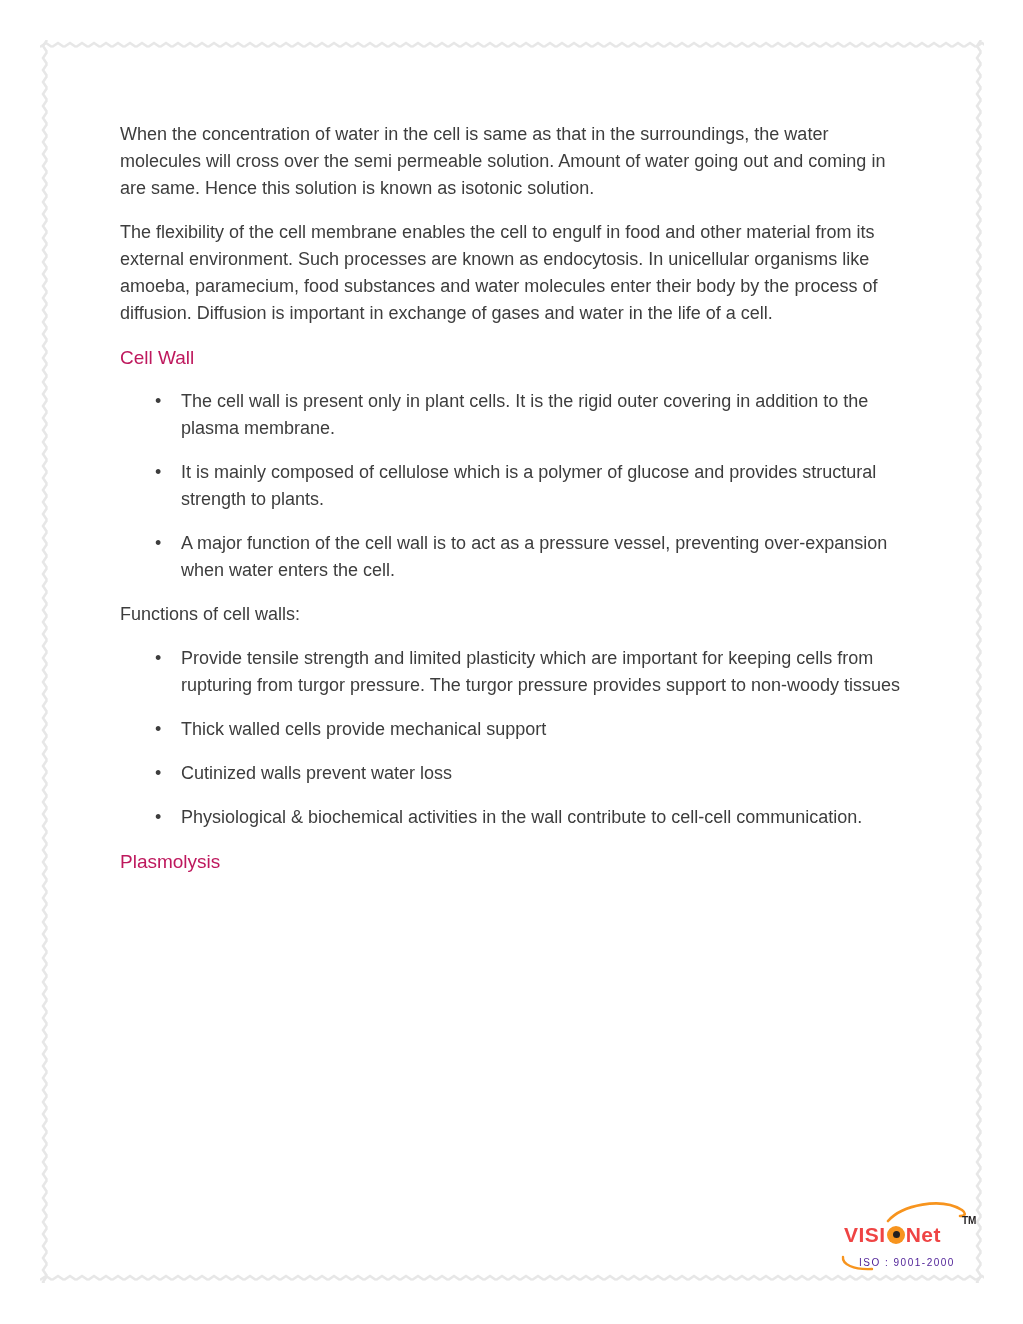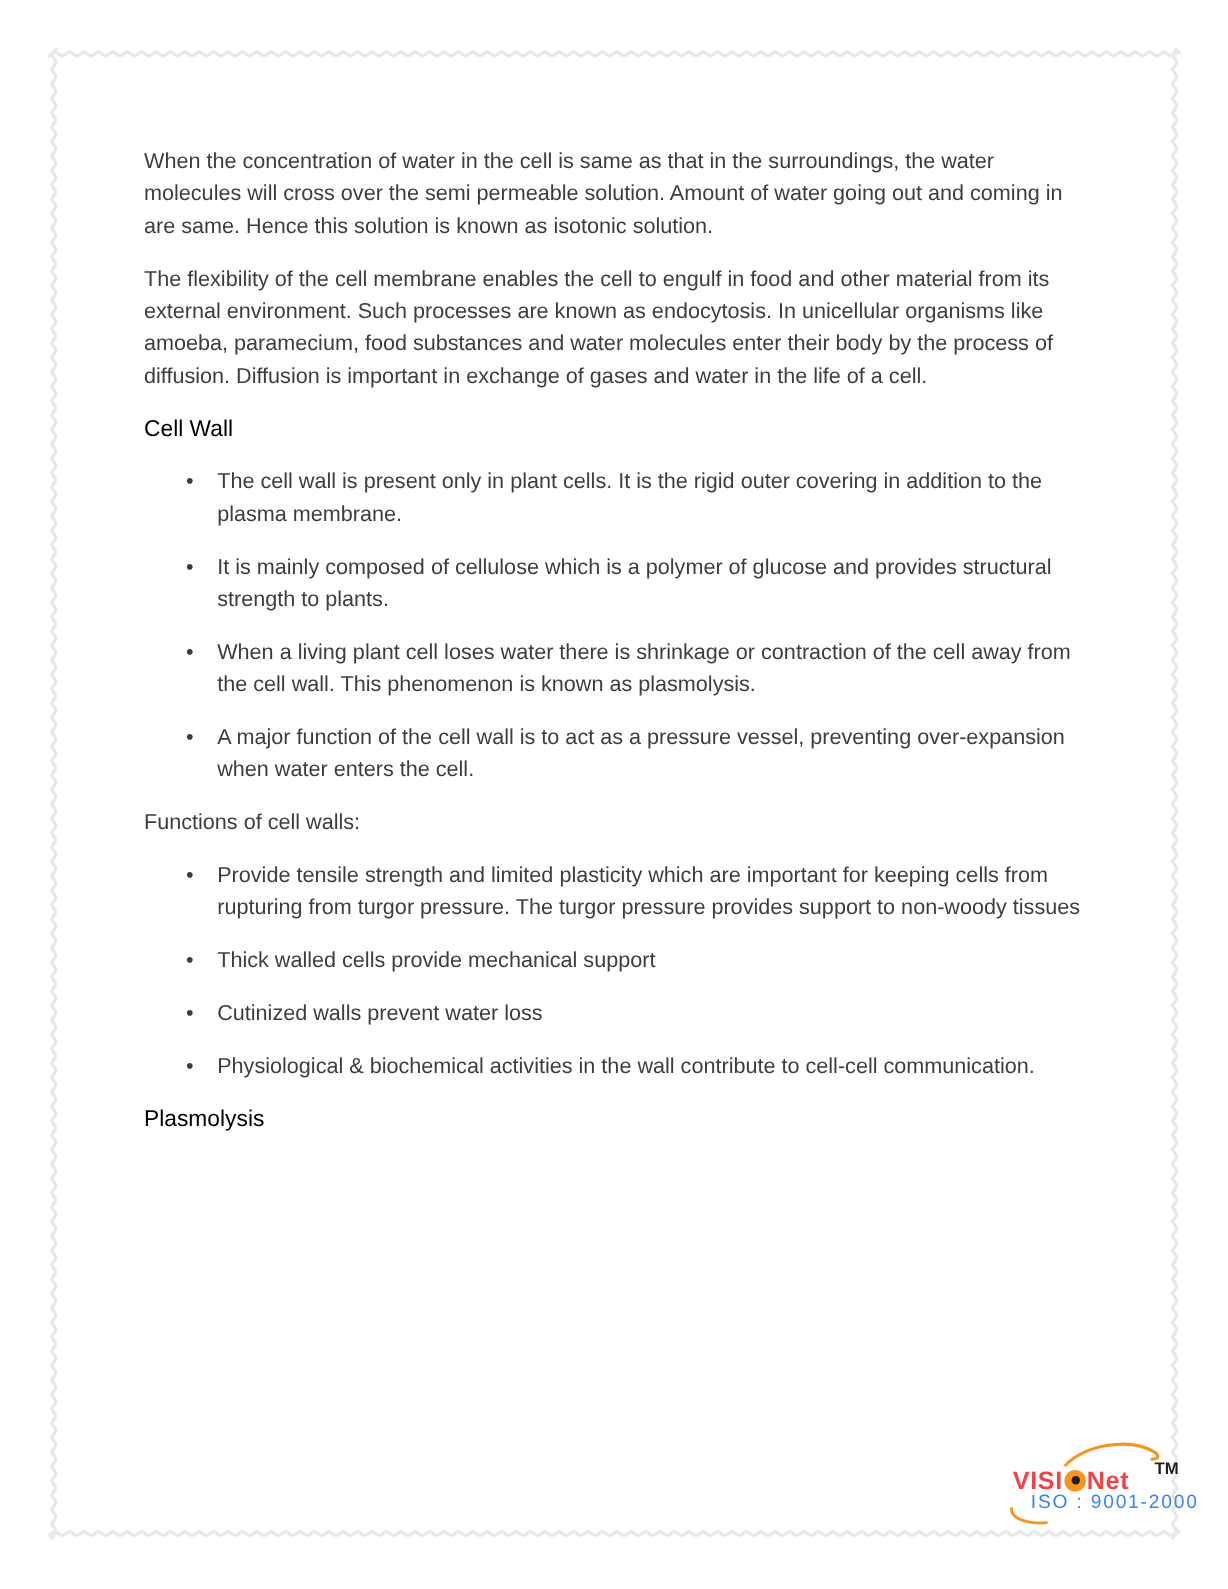--- a/index.html
+++ b/index.html
@@ -33,21 +33,21 @@
     line-height: 27px;
   }
   .content p {
     margin: 0 0 17px 0;
   }
   .content h2 {
     margin: 0 0 17px 0;
     font-size: 19px;
     line-height: 27px;
     font-weight: 400;
-    color: #000000;
+    color: #be185d;
   }
   .content ul {
     margin: 0;
     padding: 0 0 0 61px;
     list-style: none;
   }
   .content li {
     position: relative;
     margin: 0 0 17px 0;
   }
@@ -101,33 +101,33 @@
     width: 7px;
     height: 7px;
     background: #231F20;
     border-radius: 50%;
   }
   .tm {
     position: absolute;
     left: 124px;
     top: 15px;
     z-index: 2;
-    font-size: 14px;
+    font-size: 10px;
     font-weight: 700;
     letter-spacing: 0;
     color: #231F20;
   }
   .iso {
     position: absolute;
     left: 21px;
-    top: 44px;
+    top: 57px;
     z-index: 2;
-    font-size: 16px;
+    font-size: 10px;
     letter-spacing: 1.5px;
-    color: #3b82f6;
+    color: #4c1d95;
     white-space: nowrap;
   }
 </style>
 </head>
 <body>
 
 <div class="page">
 
   <svg class="zz zz-top" width="944" height="10">
     <defs>
@@ -167,21 +167,20 @@
     <p>When the concentration of water in the cell is same as that in the surroundings, the water molecules will cross over the semi permeable solution. Amount of water going out and coming in are same. Hence this solution is known as isotonic solution.</p>
 
 
     <p>The flexibility of the cell membrane enables the cell to engulf in food and other material from its external environment. Such processes are known as endocytosis. In unicellular organisms like amoeba, paramecium, food substances and water molecules enter their body by the process of diffusion. Diffusion is important in exchange of gases and water in the life of a cell.</p>
 
     <h2>Cell Wall</h2>
 
     <ul>
       <li>The cell wall is present only in plant cells. It is the rigid outer covering in addition to the plasma membrane.</li>
       <li>It is mainly composed of cellulose which is a polymer of glucose and provides structural strength to plants.</li>
-      <li>When a living plant cell loses water there is shrinkage or contraction of the cell away from the cell wall. This phenomenon is known as plasmolysis.</li>
       <li>A major function of the cell wall is to act as a pressure vessel, preventing over-expansion when water enters the cell.</li>
     </ul>
 
     <p>Functions of cell walls:</p>
 
     <ul>
       <li>Provide tensile strength and limited plasticity which are important for keeping cells from rupturing from turgor pressure. The turgor pressure provides support to non-woody tissues</li>
       <li>Thick walled cells provide mechanical support</li>
       <li>Cutinized walls prevent water loss</li>
       <li>Physiological &amp; biochemical activities in the wall contribute to cell-cell communication.</li>

